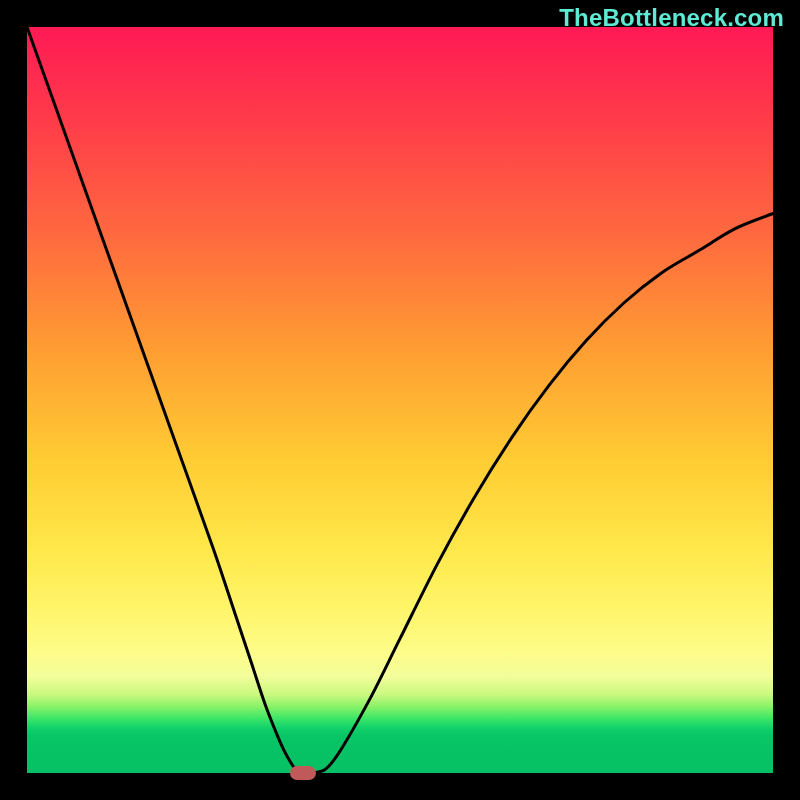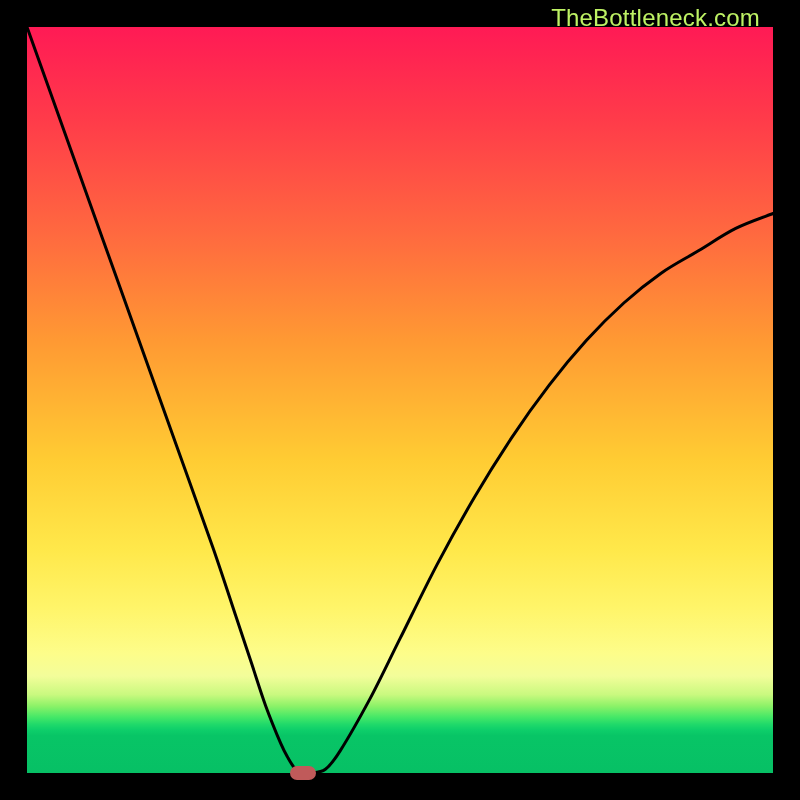--- a/index.html
+++ b/index.html
@@ -42,24 +42,24 @@
       #45e867 92.5%,
       #1fd96a 93.5%,
       #0ecf6a 94.2%,
       #08c566 95%,
       #07c065 100%
     );
   }
   .watermark {
     position: absolute;
     top: 4px;
-    right: 40px;
-    color: #bef264;
+    right: 16px;
+    color: #5eead4;
     font-size: 24px;
-    font-weight: 400;
+    font-weight: 700;
     letter-spacing: 0.2px;
     user-select: none;
   }
   svg.curve {
     position: absolute;
     top: 27px;
     left: 27px;
     width: 746px;
     height: 746px;
     overflow: visible;

